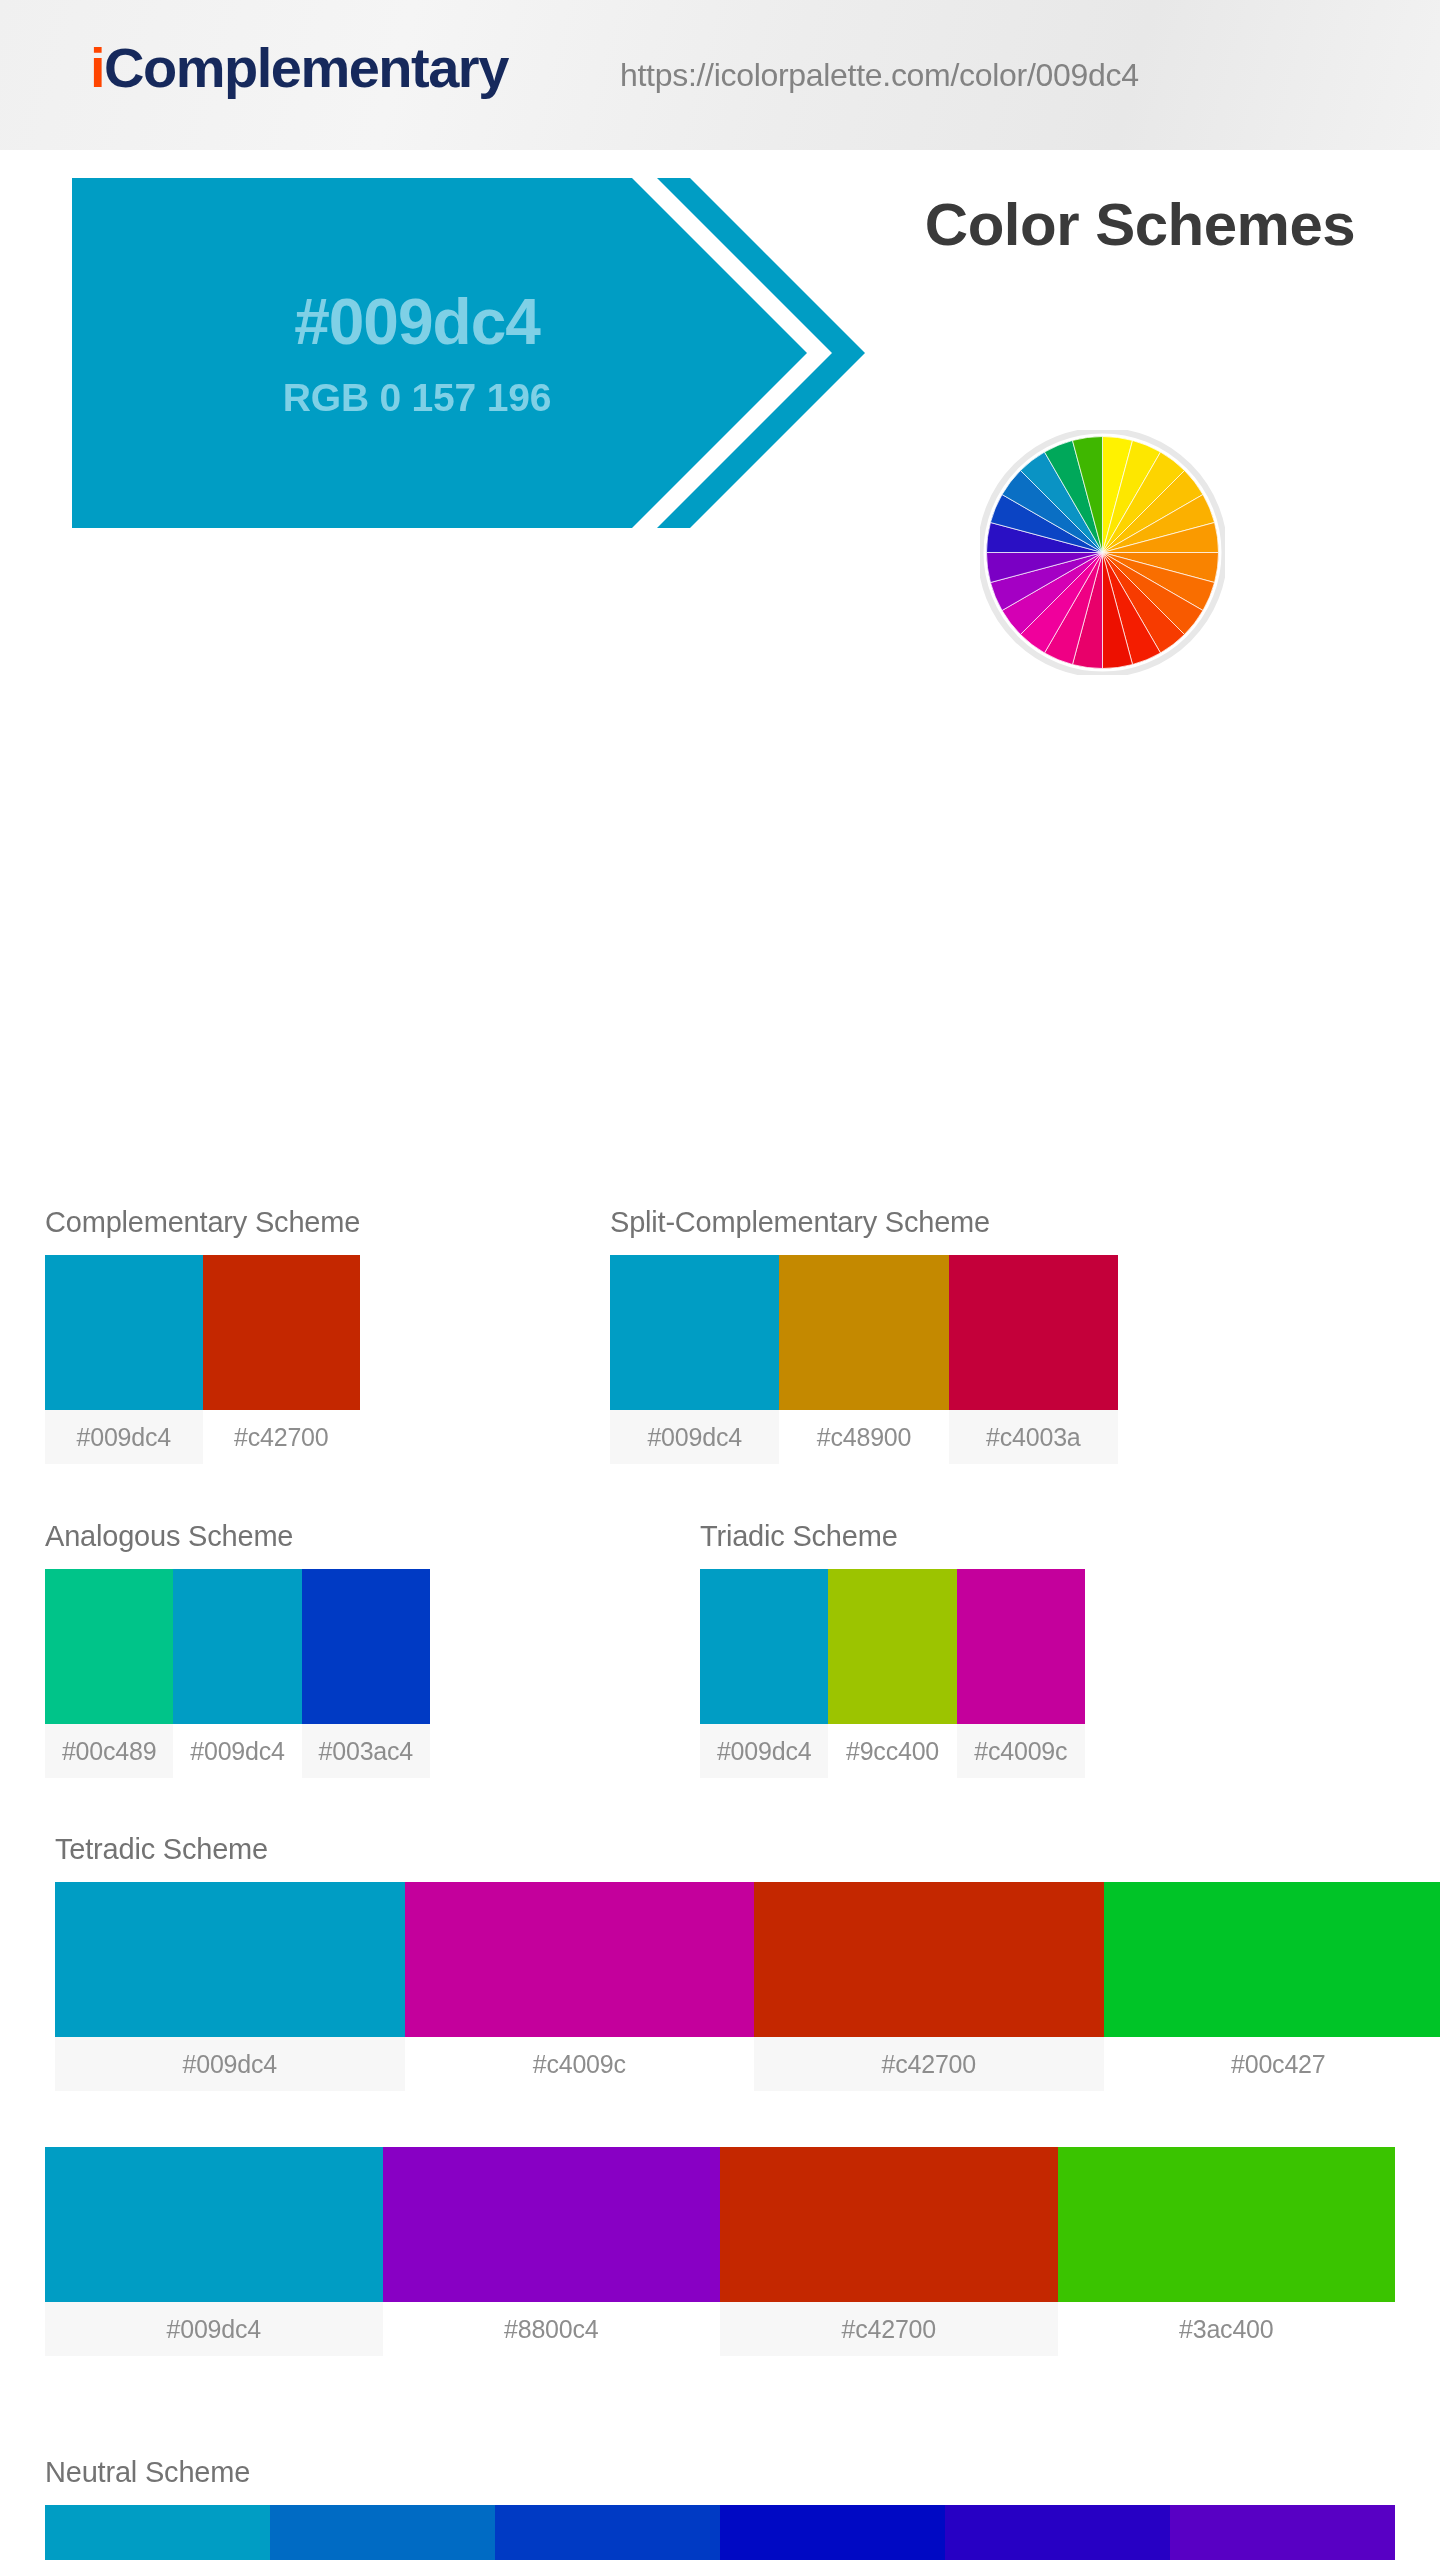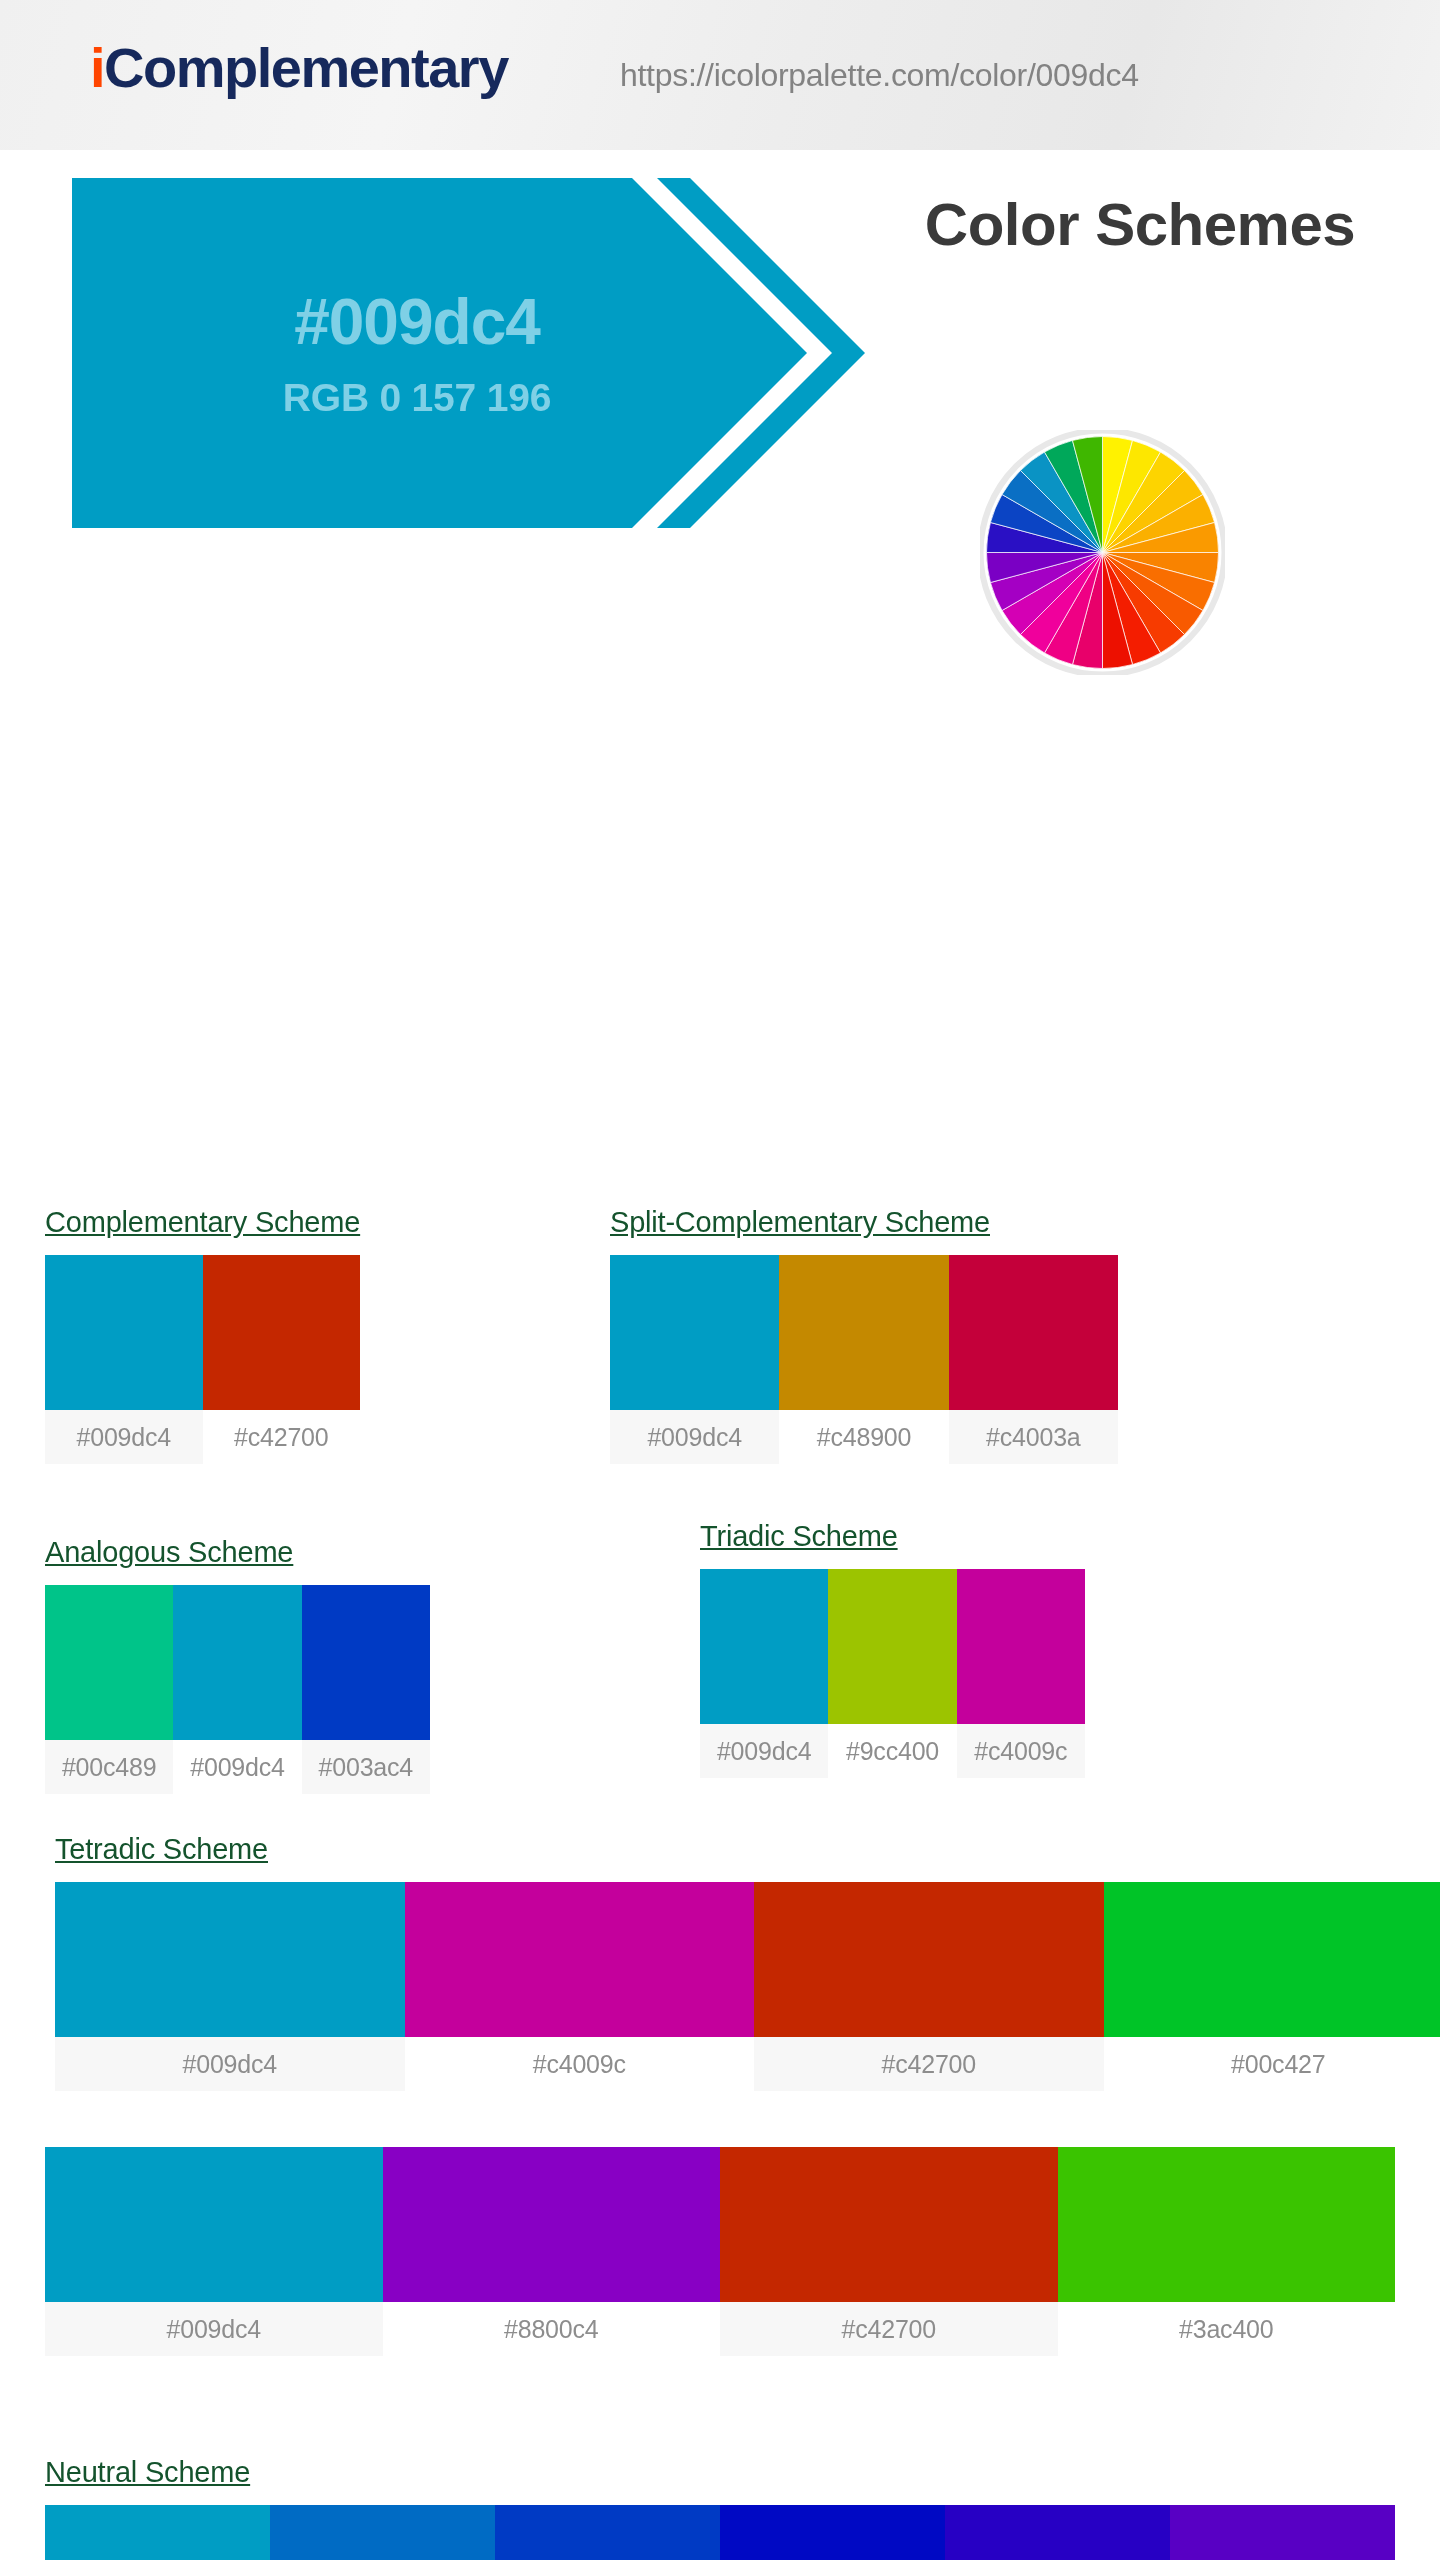--- a/index.html
+++ b/index.html
@@ -109,27 +109,26 @@
 
   
   .schemes {
     position: relative;
     width: 1440px;
     padding: 0;
   }
   .scheme-block { position: absolute; }
   .scheme-label {
     font-size: 29px;
-    color: #14532d;
+    color: #737373;
     font-weight: 300;
     letter-spacing: -0.2px;
     line-height: 1;
     white-space: nowrap;
     margin-bottom: 18px;
-    text-decoration: underline;
   }
   .swatch-strip {
     display: flex;
     width: 100%;
   }
   .swatch {
     flex: 1 1 0;
     height: 155px;
   }
   .hex-strip {
@@ -220,21 +219,21 @@
         <div class="swatch" style="background: rgb(0, 157, 196);"></div>
         <div class="swatch" style="background: rgb(196, 137, 0);"></div>
         <div class="swatch" style="background: rgb(196, 0, 58);"></div>
       </div>
       <div class="hex-strip">
         <div class="hex-cell alt">#009dc4</div>
         <div class="hex-cell">#c48900</div>
         <div class="hex-cell alt">#c4003a</div>
       </div>
     </div>
-    <div class="scheme-block" style="left: 45px; top: 952px; width: 385px; margin-top: 16px;">
+    <div class="scheme-block" style="left: 45px; top: 952px; width: 385px;">
       <div class="scheme-label">Analogous Scheme</div>
       <div class="swatch-strip">
         <div class="swatch" style="background: rgb(0, 196, 137);"></div>
         <div class="swatch" style="background: rgb(0, 157, 196);"></div>
         <div class="swatch" style="background: rgb(0, 58, 196);"></div>
       </div>
       <div class="hex-strip">
         <div class="hex-cell alt">#00c489</div>
         <div class="hex-cell">#009dc4</div>
         <div class="hex-cell alt">#003ac4</div>

